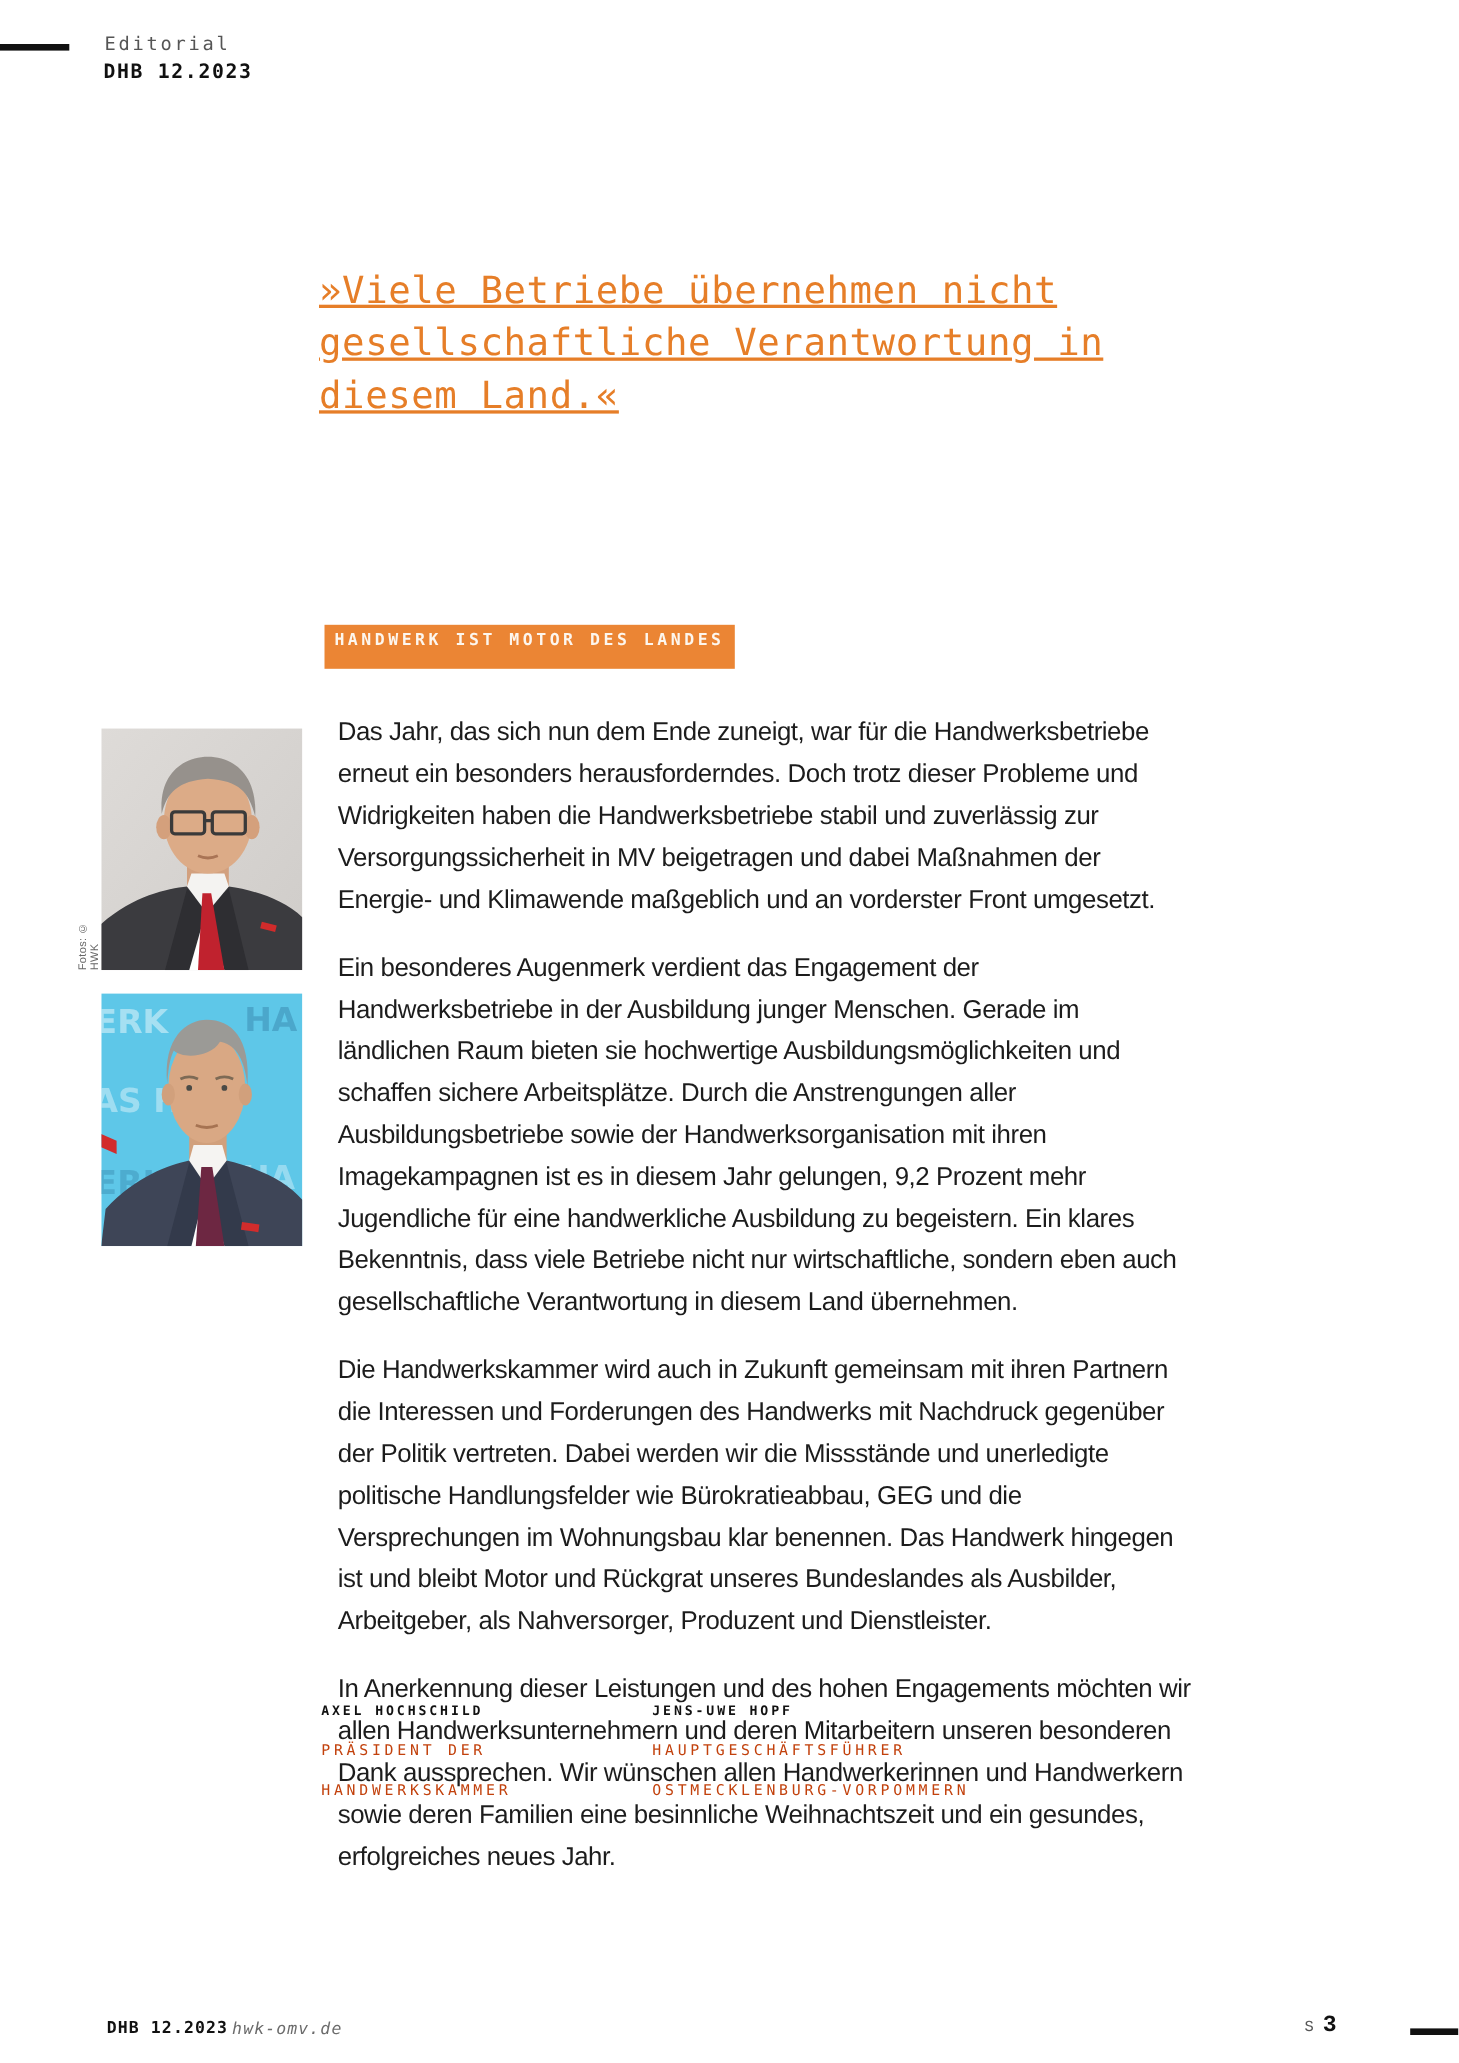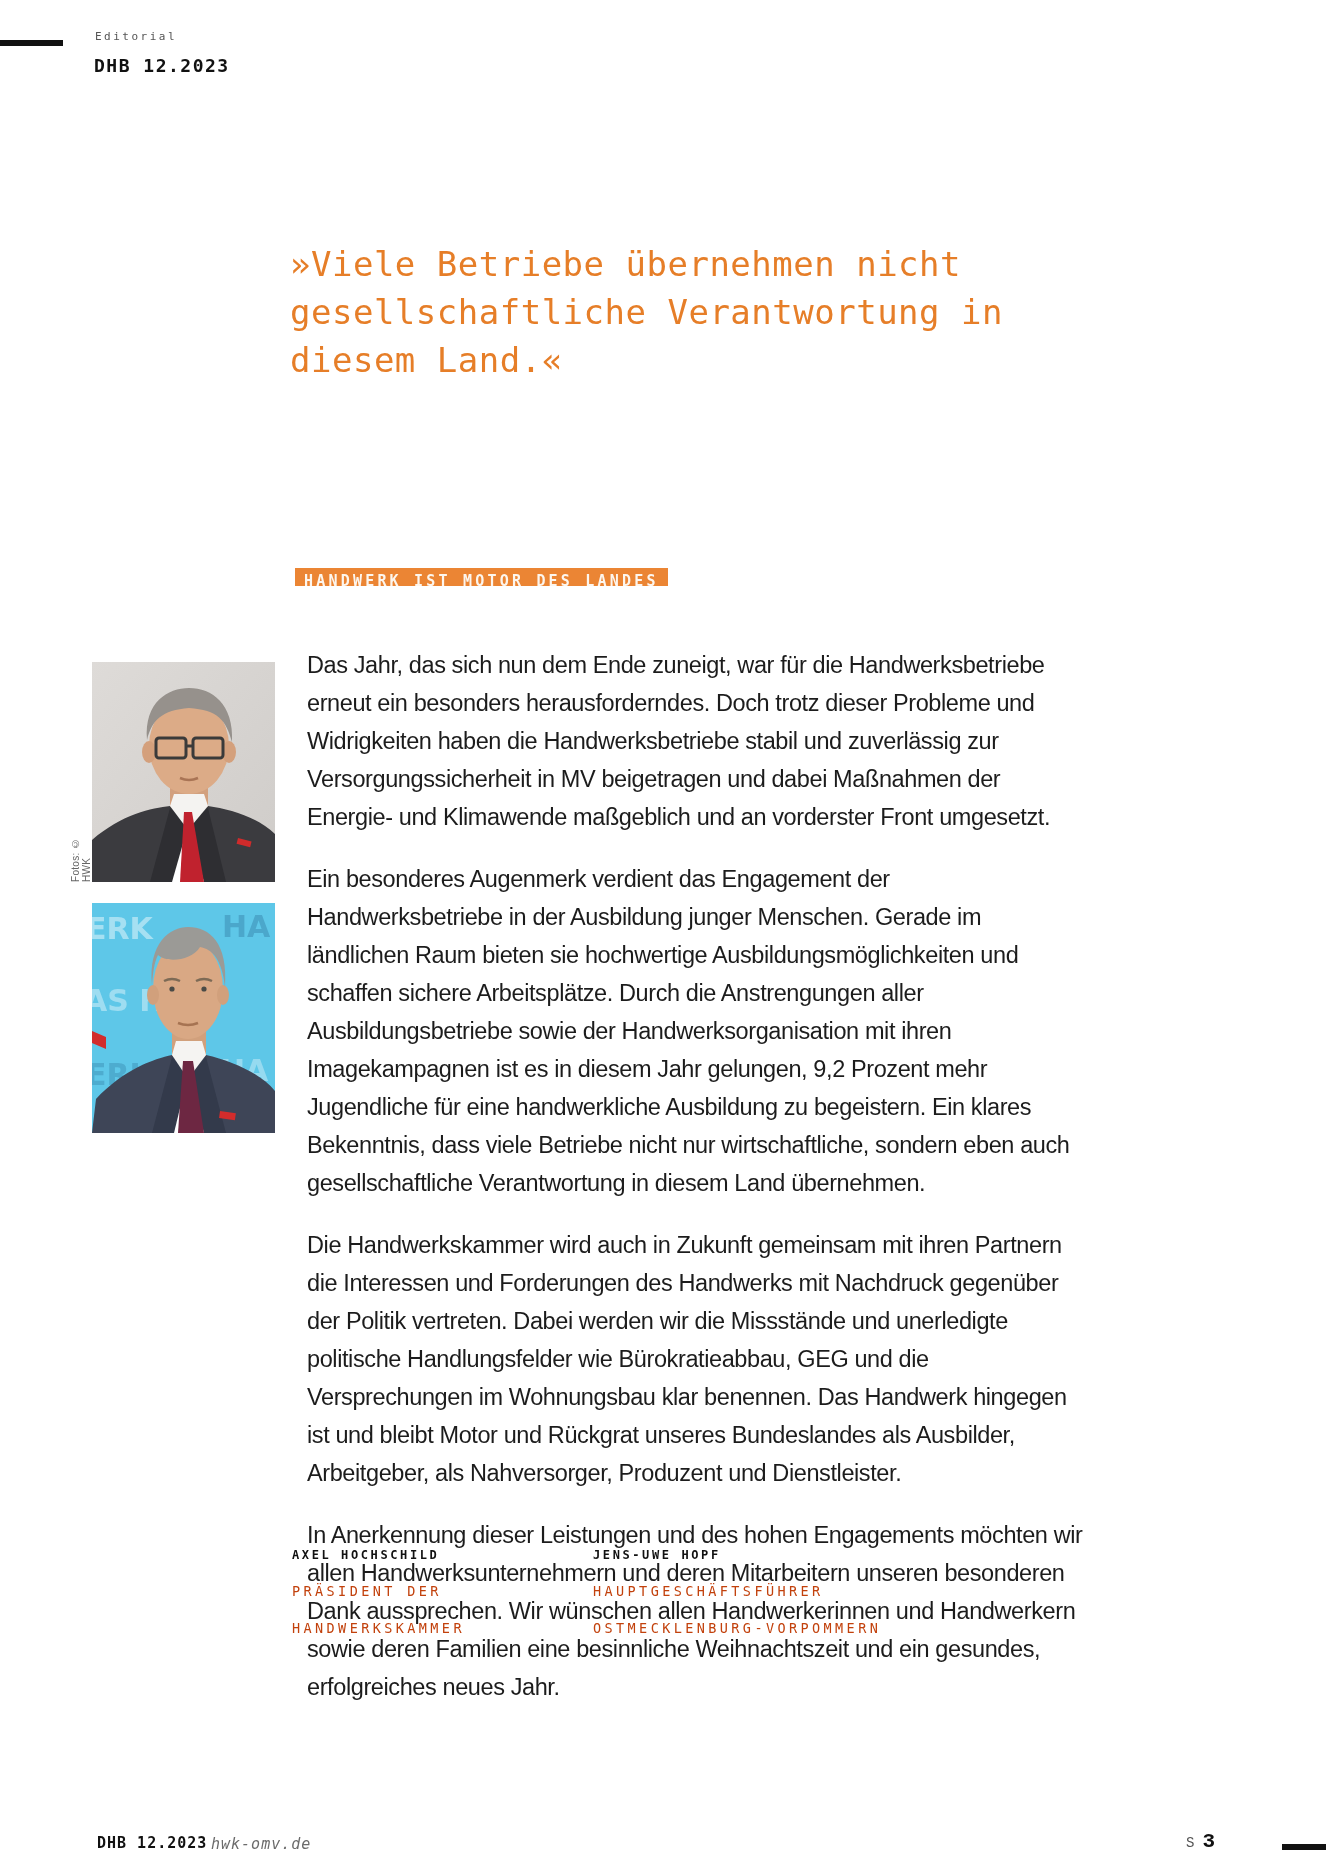--- a/index.html
+++ b/index.html
@@ -2,30 +2,30 @@
 <html><head>
 <meta charset="utf-8">
 <style>
   html,body{margin:0;padding:0;background:#ffffff;}
   .page{position:relative;width:1326px;height:1875px;background:#ffffff;overflow:hidden;
         font-family:"Liberation Sans",sans-serif;color:#1c1c1c;}
   .mono{font-family:"DejaVu Sans Mono",monospace;}
 
   
   .header-rule{position:absolute;left:0;top:40px;width:63px;height:6px;background:#111;}
-  .kicker{position:absolute;left:95px;top:30px;font-size:11px;letter-spacing:2.5px;color:#555;}
+  .kicker{position:absolute;left:95px;top:30px;font-size:17px;letter-spacing:2.5px;color:#555;}
   .issue-top{position:absolute;left:94px;top:55px;font-size:18px;font-weight:bold;letter-spacing:1.5px;color:#111;}
 
   
   .quote{position:absolute;left:290px;top:240px;width:760px;
          font-size:34px;line-height:48px;color:#E67E28;letter-spacing:0.5px;font-weight:normal;}
-  .quote div{white-space:nowrap;}
+  .quote div{white-space:nowrap;text-decoration:underline;}
 
   
-  .banner{position:absolute;left:295px;top:568px;height:18px;line-height:27px;
+  .banner{position:absolute;left:295px;top:568px;height:40px;line-height:27px;
           background:#EB8534;color:#fdf6ee;padding:0 9px;font-size:15px;font-weight:bold;
           letter-spacing:3.2px;white-space:nowrap;}
 
   
   .photo{position:absolute;left:92px;width:183px;overflow:hidden;}
   .photo svg{display:block;}
   .photo1{top:662px;height:220px;}
   .photo2{top:903px;height:230px;}
   .photo-credit{position:absolute;left:70px;top:812px;height:70px;
                 writing-mode:vertical-rl;transform:rotate(180deg);

